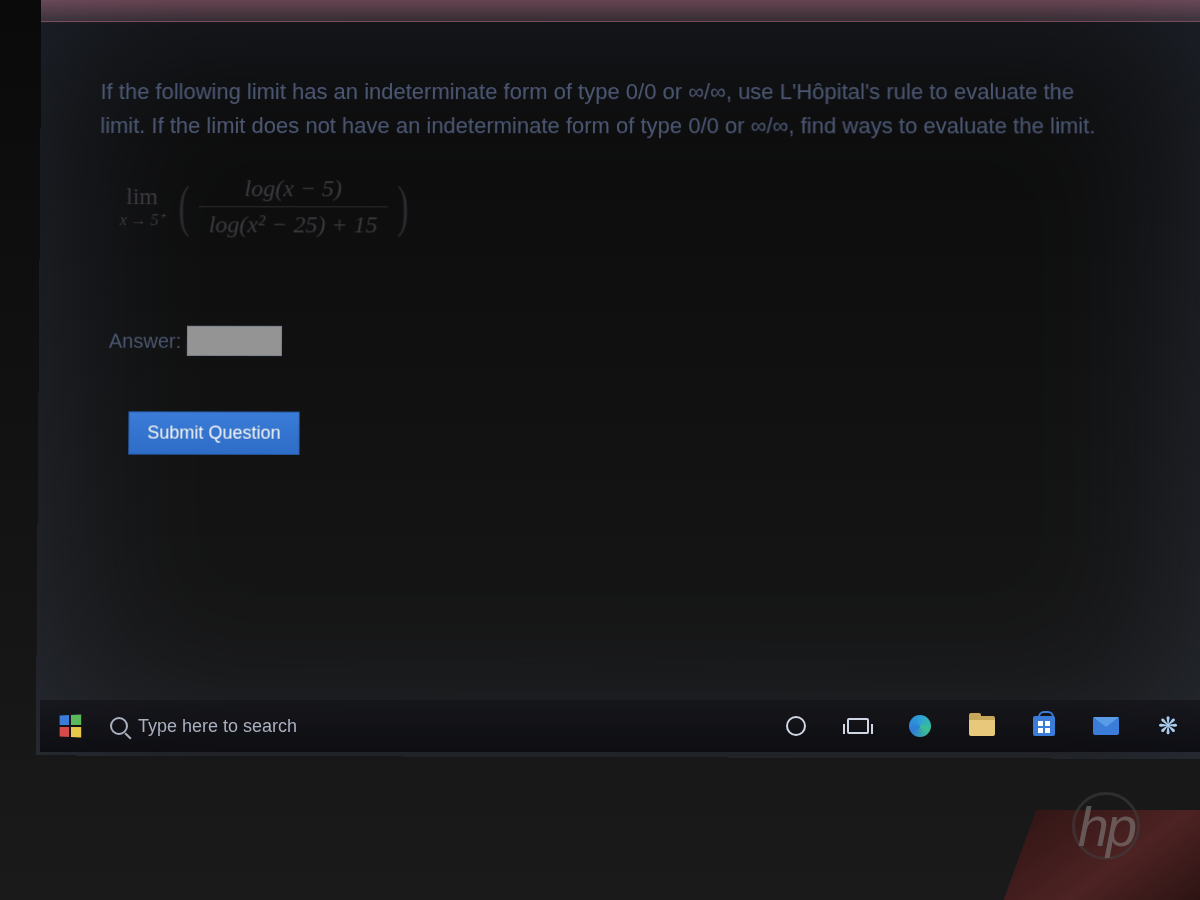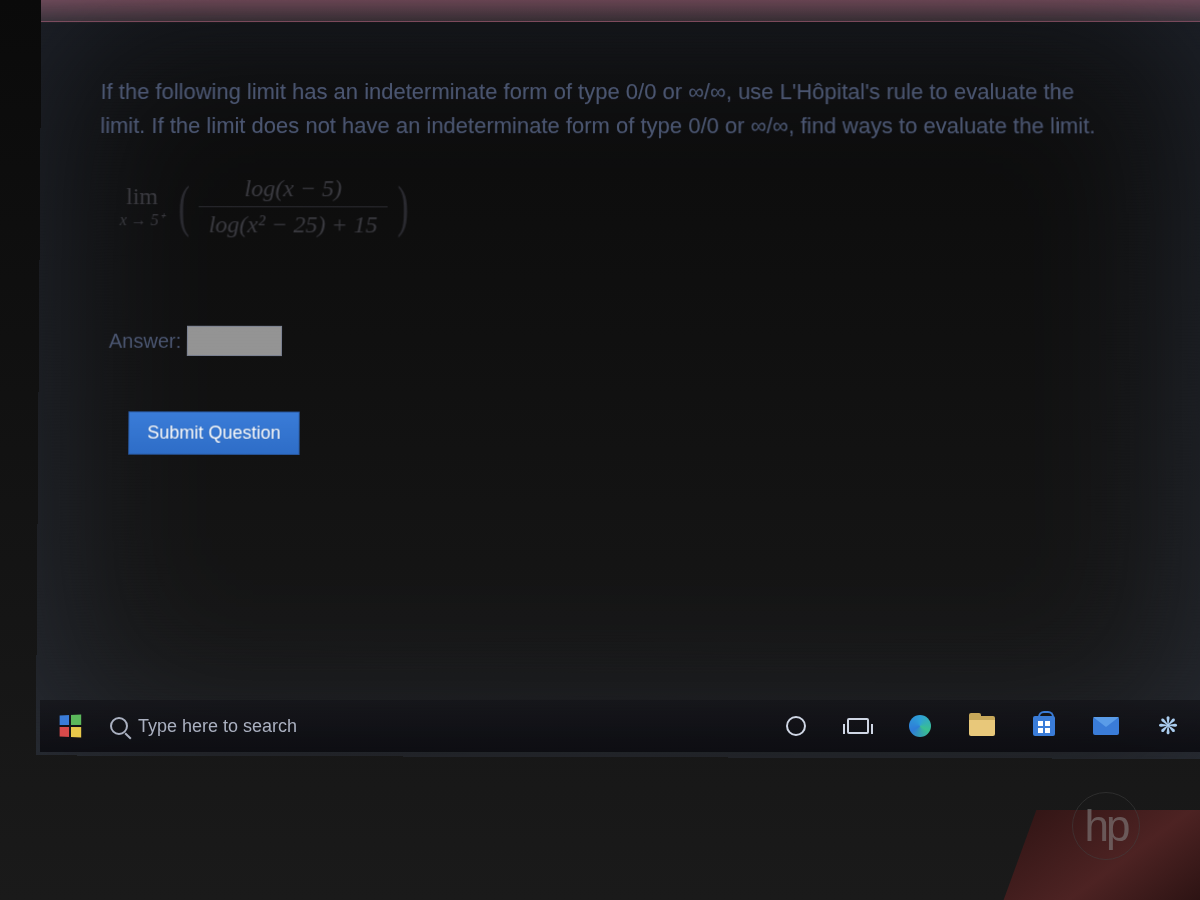--- a/index.html
+++ b/index.html
@@ -211,24 +211,25 @@
   .store-icon::after{content:"";position:absolute;top:5px;left:5px;width:5px;height:5px;background:#fff;box-shadow:7px 0 #fff, 0 7px #fff, 7px 7px #fff;}
   .mail-icon { width:26px; height:18px; background:#3a7cd8; border-radius:2px; position:relative; }
   .mail-icon::before{content:"";position:absolute;top:0;left:0;right:0;border-left:13px solid transparent;border-right:13px solid transparent;border-top:10px solid #5a9ce8;}
   .settings-icon { font-size:24px; color:#aaccee; }
   
   .hp {
     position: absolute;
     bottom: 40px;
     right: 60px;
     font-family: "Arial", sans-serif;
+    font-style: italic;
     font-weight: 300;
-    font-size: 44px;
+    font-size: 56px;
     color: #888;
-    border: 1px solid #404040;
+    border: 3px solid #404040;
     border-radius: 50%;
     width: 68px;
     height: 68px;
     display: flex;
     align-items: center;
     justify-content: center;
     letter-spacing: -3px;
     opacity: 0.55;
   }
   .desk-edge {

